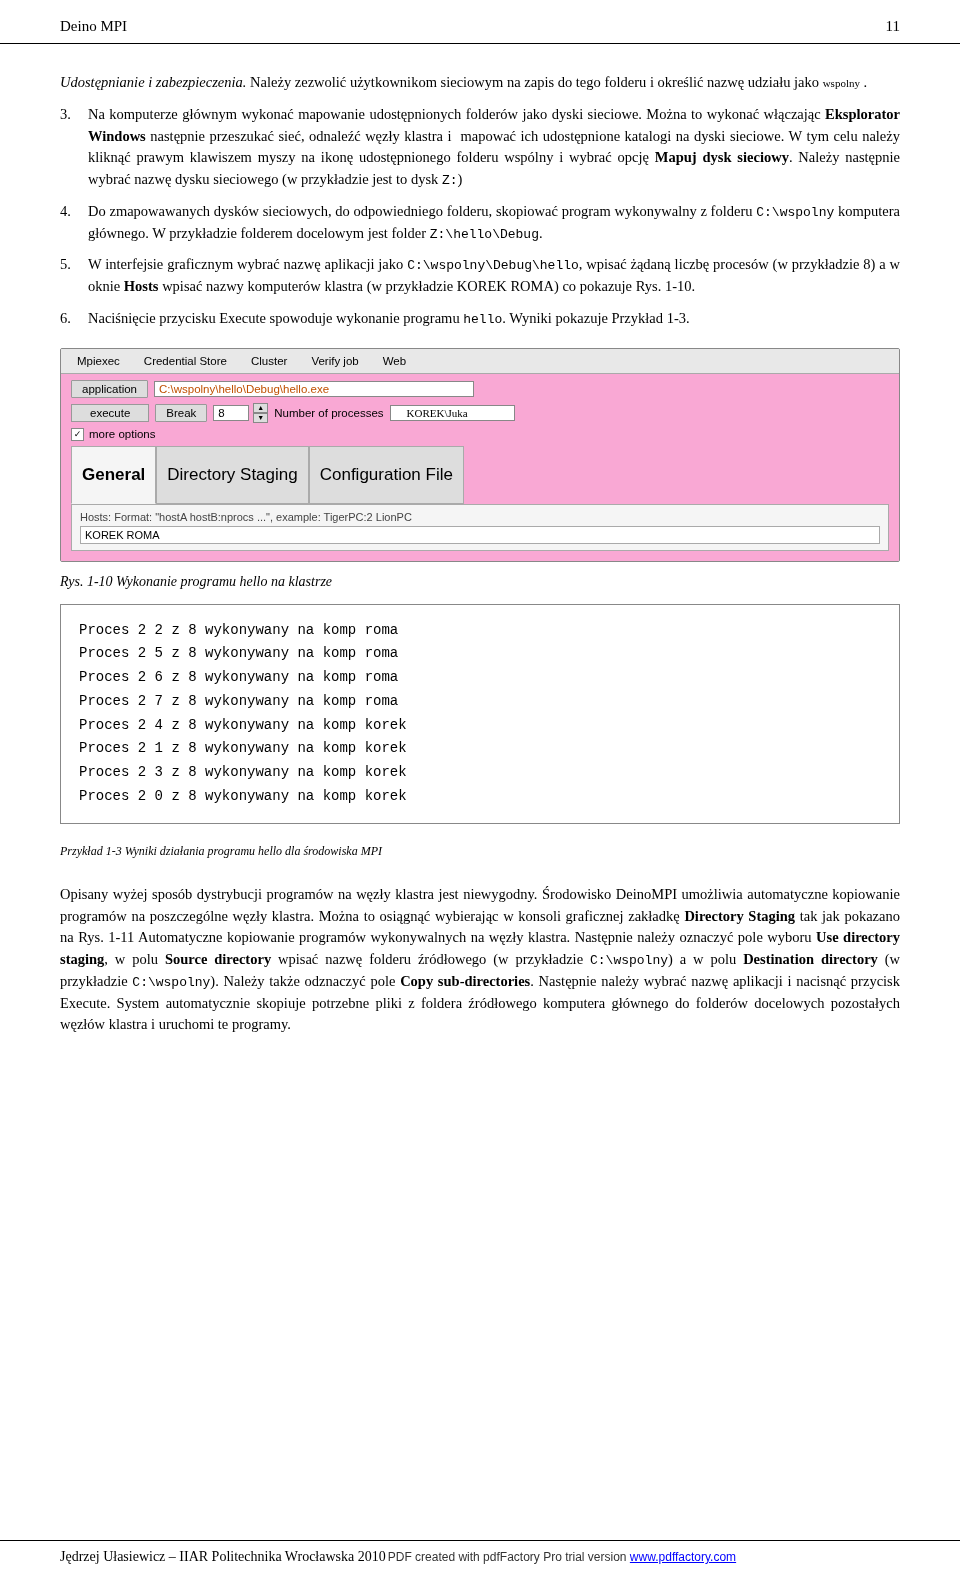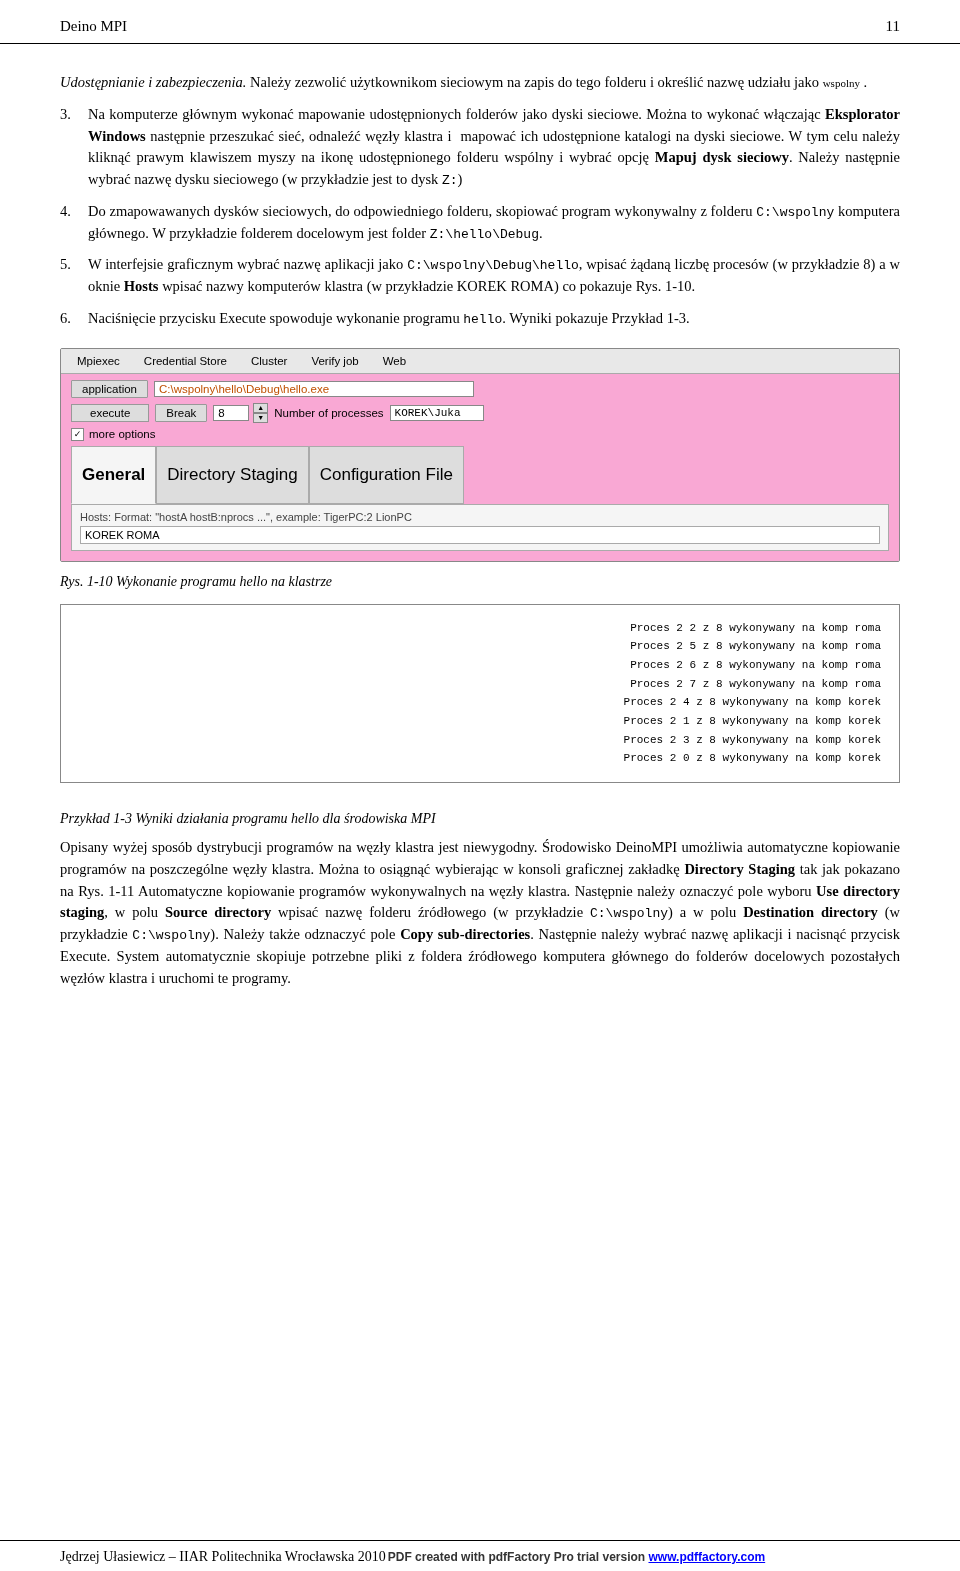--- a/index.html
+++ b/index.html
@@ -221,31 +221,30 @@
       margin: 6px 0 14px 0;
       text-align: left;
     }
 
     
     .code-block {
       border: 1.5px solid #888;
       background: #fff;
       padding: 14px 18px;
       font-family: 'Courier New', Courier, monospace;
-      font-size: 11px;
+      font-size: 14px;
       line-height: 1.7;
-      margin: 8px 0 28px 0;
-      text-align: right;
+      margin: 8px 0 20px 0;
     }
 
     
     .example-caption {
-      font-size: 14px;
+      font-size: 12px;
       font-style: italic;
-      margin-bottom: 10px;
+      margin-bottom: 25px;
     }
 
     
     .page-footer {
       position: absolute;
       bottom: 0;
       left: 0;
       right: 0;
       border-top: 1px solid #000;
       padding: 8px 60px 6px 60px;
@@ -257,21 +256,20 @@
     .footer-author {
       font-size: 14px;
       font-family: 'Times New Roman', Times, serif;
       text-align: center;
     }
     .footer-pdf {
       font-size: 12px;
       font-family: Arial, sans-serif;
       color: #333;
       text-align: center;
-      font-weight: bold;
     }
     .footer-link {
       color: #00f;
       text-decoration: underline;
     }
   </style>
 </head>
 <body>
 
 <div class="page-wrapper">
@@ -337,21 +335,21 @@
 
         <div class="gui-row">
           <button class="gui-btn-execute">execute</button>
           <button class="gui-btn">Break</button>
           <span class="gui-num-input" style="display:inline-block;border:1px solid #888;background:#fff;width:36px;font-family:Arial,sans-serif;font-size:11.5px;padding:1px 4px;">8</span>
           <div class="gui-num-spinner">
             <button class="gui-spinner-btn">▲</button>
             <button class="gui-spinner-btn">▼</button>
           </div>
           <span class="gui-text-nproc">Number of processes</span>
-          <span class="gui-dropdown" style="display:inline-block;border:1px solid #888;background:#fff;width:94px;font-family:Liberation Mono, monospace;font-size:11px;padding:1px 4px;">KOREK\Juka</span>
+          <span class="gui-dropdown" style="display:inline-block;border:1px solid #888;background:#fff;width:125px;font-family:Liberation Serif, serif;font-size:11px;padding:1px 16px;">KOREK\Juka</span>
         </div>
 
         <div class="gui-checkbox-row">
           <div class="gui-checkbox">✓</div>
           <span style="font-family:Arial,sans-serif;font-size:11.5px;">more options</span>
         </div>
 
         <div class="gui-tabs-row">
           <button class="gui-tab-btn active">General</button>
           <button class="gui-tab-btn">Directory Staging</button>

